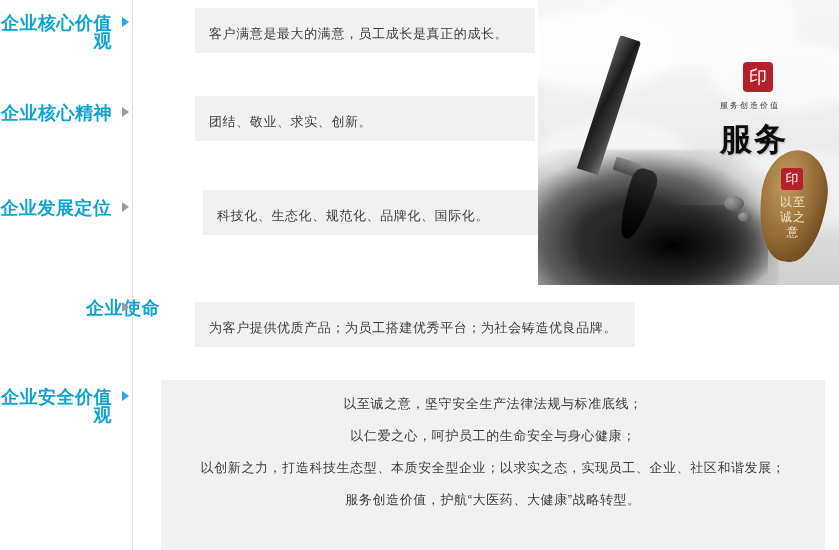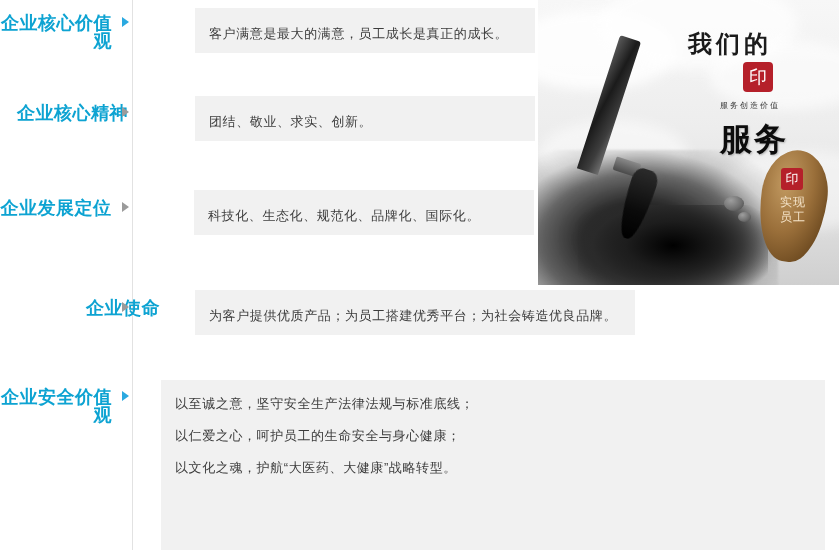--- a/index.html
+++ b/index.html
@@ -71,20 +71,21 @@
     height: 45px;
     padding: 9px 14px;
     line-height: 33px;
     margin-left: 34px;
   }
   .box p {
     margin: 0;
     padding: 6px 0;
     line-height: 20px;
     letter-spacing: 0.6px;
+    text-align: center;
   }
   
   .artwork {
     position: absolute;
     left: 538px;
     top: 0;
     width: 301px;
     height: 285px;
     overflow: hidden;
     background: linear-gradient(180deg, #f7f7f7 0%, #ededed 45%, #e3e3e3 70%, #cfcfcf 100%);
@@ -244,67 +245,67 @@
 
   <div class="divider"></div>
 
   <div class="row" style="top:0px;">
     <div class="label" style="top:14px;">企业核心价值观</div>
     <div class="arrow" style="top:17px;"></div>
     <div class="box single" style="left:161px; top:8px; width:340px;">客户满意是最大的满意，员工成长是真正的成长。</div>
   </div>
 
   <div class="row" style="top:96px;">
-    <div class="label" style="top:8px;padding-left:16px;">企业核心精神</div>
+    <div class="label" style="top:8px;">企业核心精神</div>
     <div class="arrow grey" style="top:11px;"></div>
     <div class="box single" style="left:161px; top:0px; width:340px;">团结、敬业、求实、创新。</div>
   </div>
 
   <div class="row" style="top:190px;">
     <div class="label" style="top:9px;text-align:center;">企业发展定位</div>
     <div class="arrow grey" style="top:12px;"></div>
-    <div class="box single" style="left:160px; top:0px; width:340px;">科技化、生态化、规范化、品牌化、国际化。</div>
+    <div class="box single" style="left:169px; top:0px; width:340px;">科技化、生态化、规范化、品牌化、国际化。</div>
   </div>
 
   <div class="row" style="top:290px;">
     <div class="label" style="top:9px;margin-left:48px;">企业使命</div>
     <div class="arrow grey" style="top:12px;"></div>
-    <div class="box single" style="left:161px; top:0px; width:440px;">为客户提供优质产品；为员工搭建优秀平台；为社会铸造优良品牌。</div>
+    <div class="box single" style="left:161px; top:12px; width:440px;">为客户提供优质产品；为员工搭建优秀平台；为社会铸造优良品牌。</div>
   </div>
 
   <div class="row" style="top:380px;">
     <div class="label" style="top:8px;">企业安全价值观</div>
     <div class="arrow" style="top:11px;"></div>
     <div class="box" style="left:161px; top:0px; width:664px; height:170px;">
       <p>以至诚之意，坚守安全生产法律法规与标准底线；</p>
       <p>以仁爱之心，呵护员工的生命安全与身心健康；</p>
-      <p>以文化之魂，护航“大医药、大健康”战略转型。</p>
+      <p>以创新之力，打造科技生态型、本质安全型企业；以求实之态，实现员工、企业、社区和谐发展；</p>
+      <p>服务创造价值，护航“大医药、大健康”战略转型。</p>
     </div>
   </div>
 
   <div class="artwork">
     <div class="cloud c1"></div>
     <div class="cloud c2"></div>
     <div class="cloud c3"></div>
     <div class="cloud c4"></div>
     <div class="cloud c5"></div>
 
     <div class="ink-splash"></div>
     <div class="ink-splash2"></div>
 
     <div class="brush"></div>
     <div class="brush-ring"></div>
     <div class="brush-tip"></div>
 
     <div class="pebble p1"></div>
     <div class="pebble p2"></div>
 
-    <div class="art-title">我们的</div>
     <div class="art-seal-top">印</div>
     <div class="art-sub">服务创造价值</div>
     <div class="art-big">服务</div>
 
     <div class="art-stone"></div>
     <div class="art-stone-seal">印</div>
-    <div class="art-stone-text">实现员工</div>
+    <div class="art-stone-text">以至诚之意</div>
   </div>
 
 </div>
 
 </body></html>

